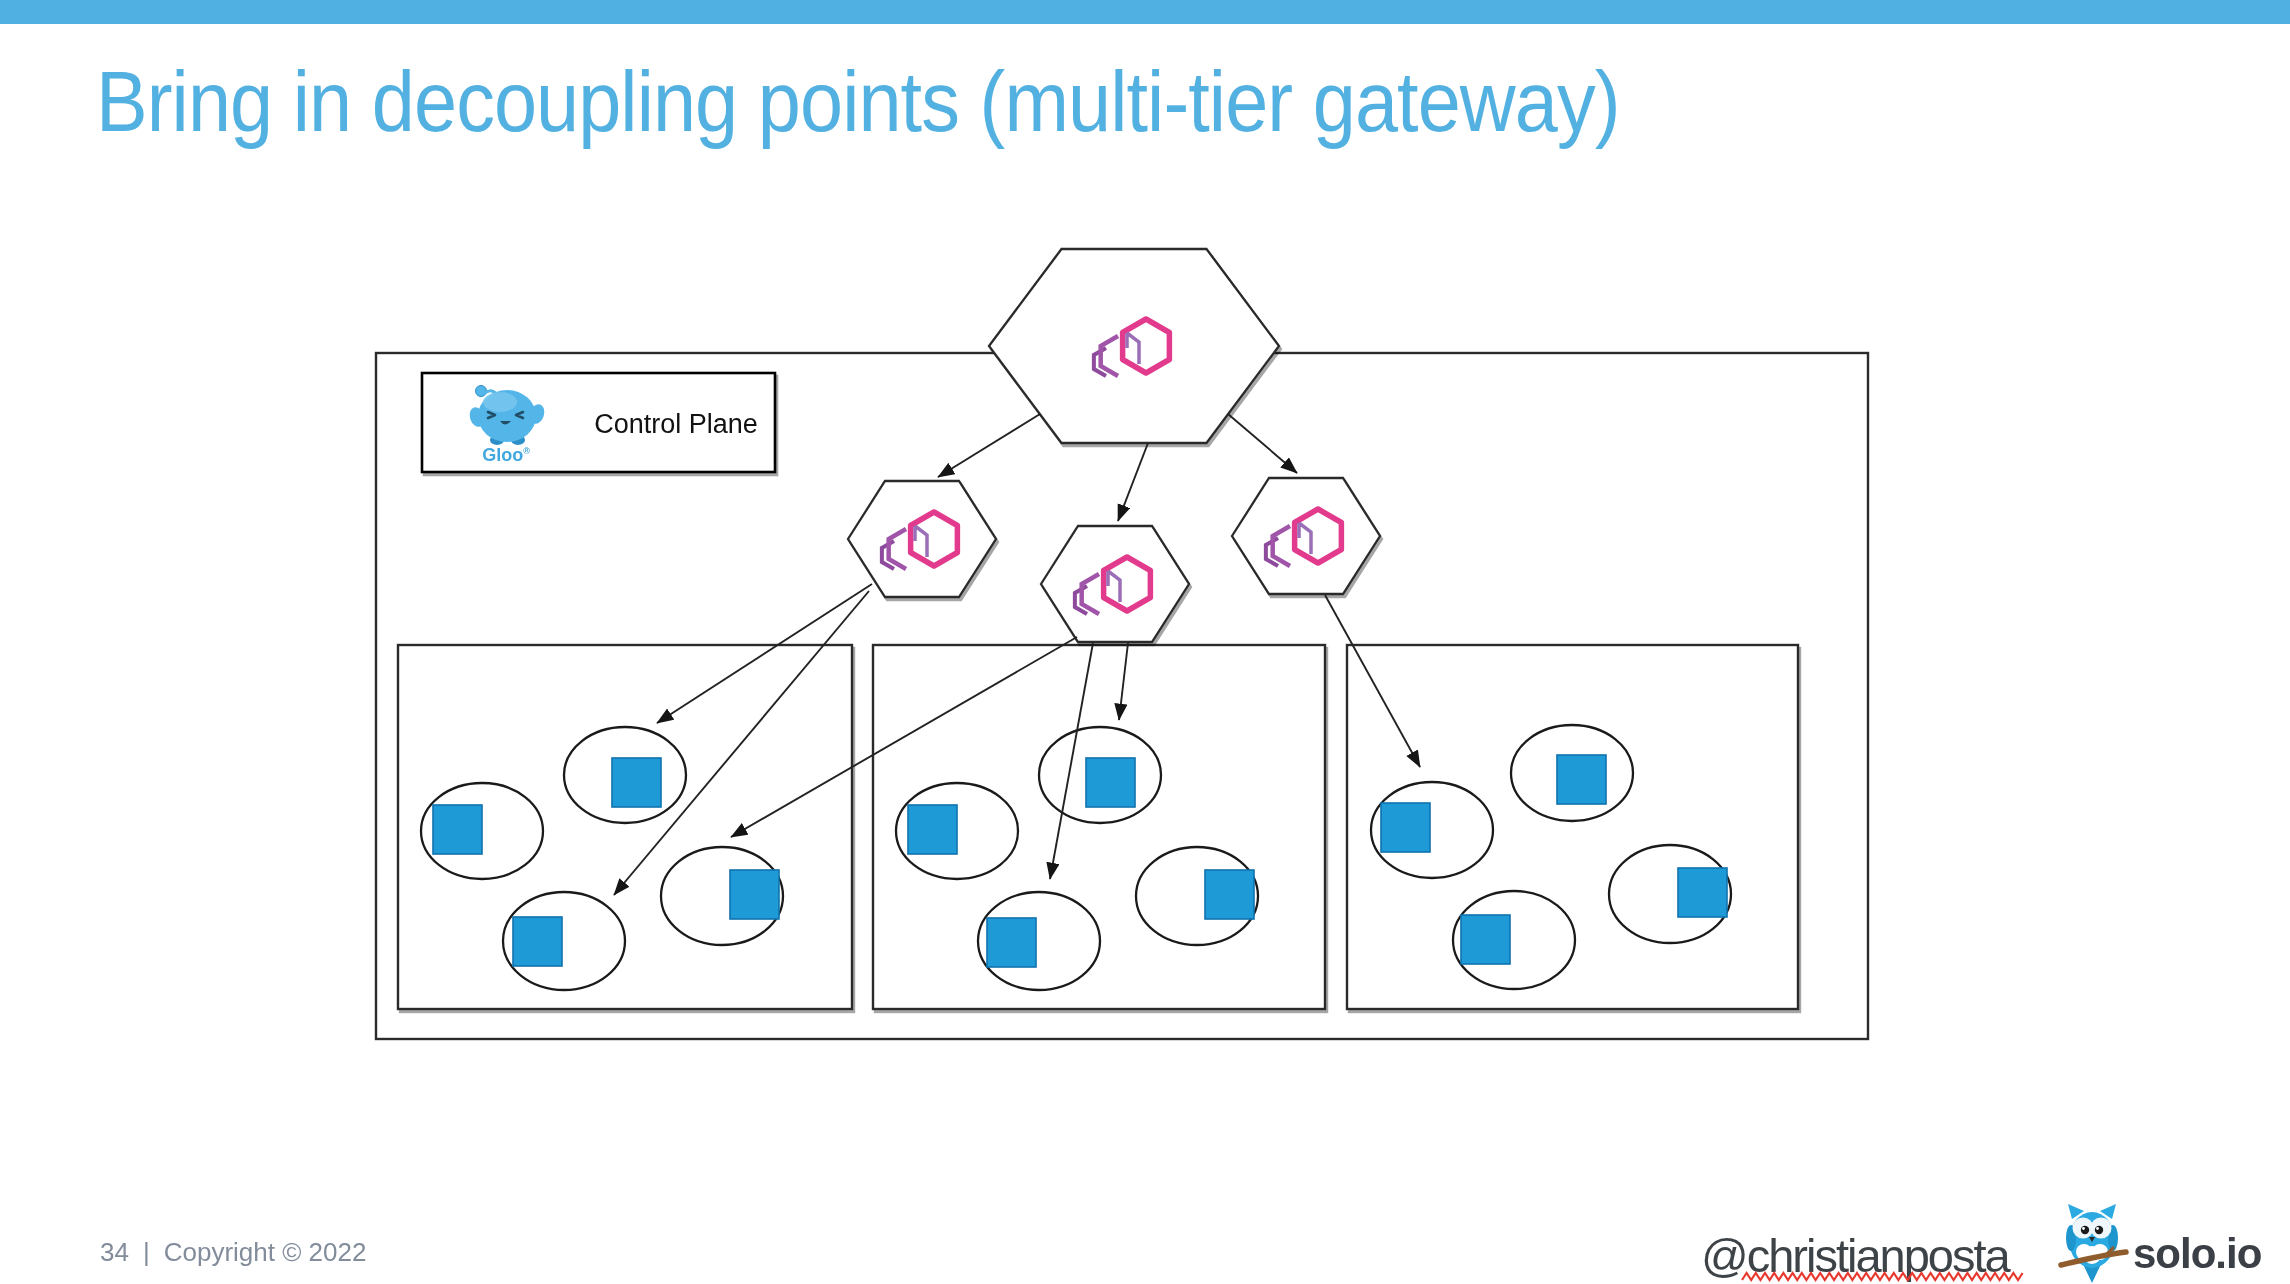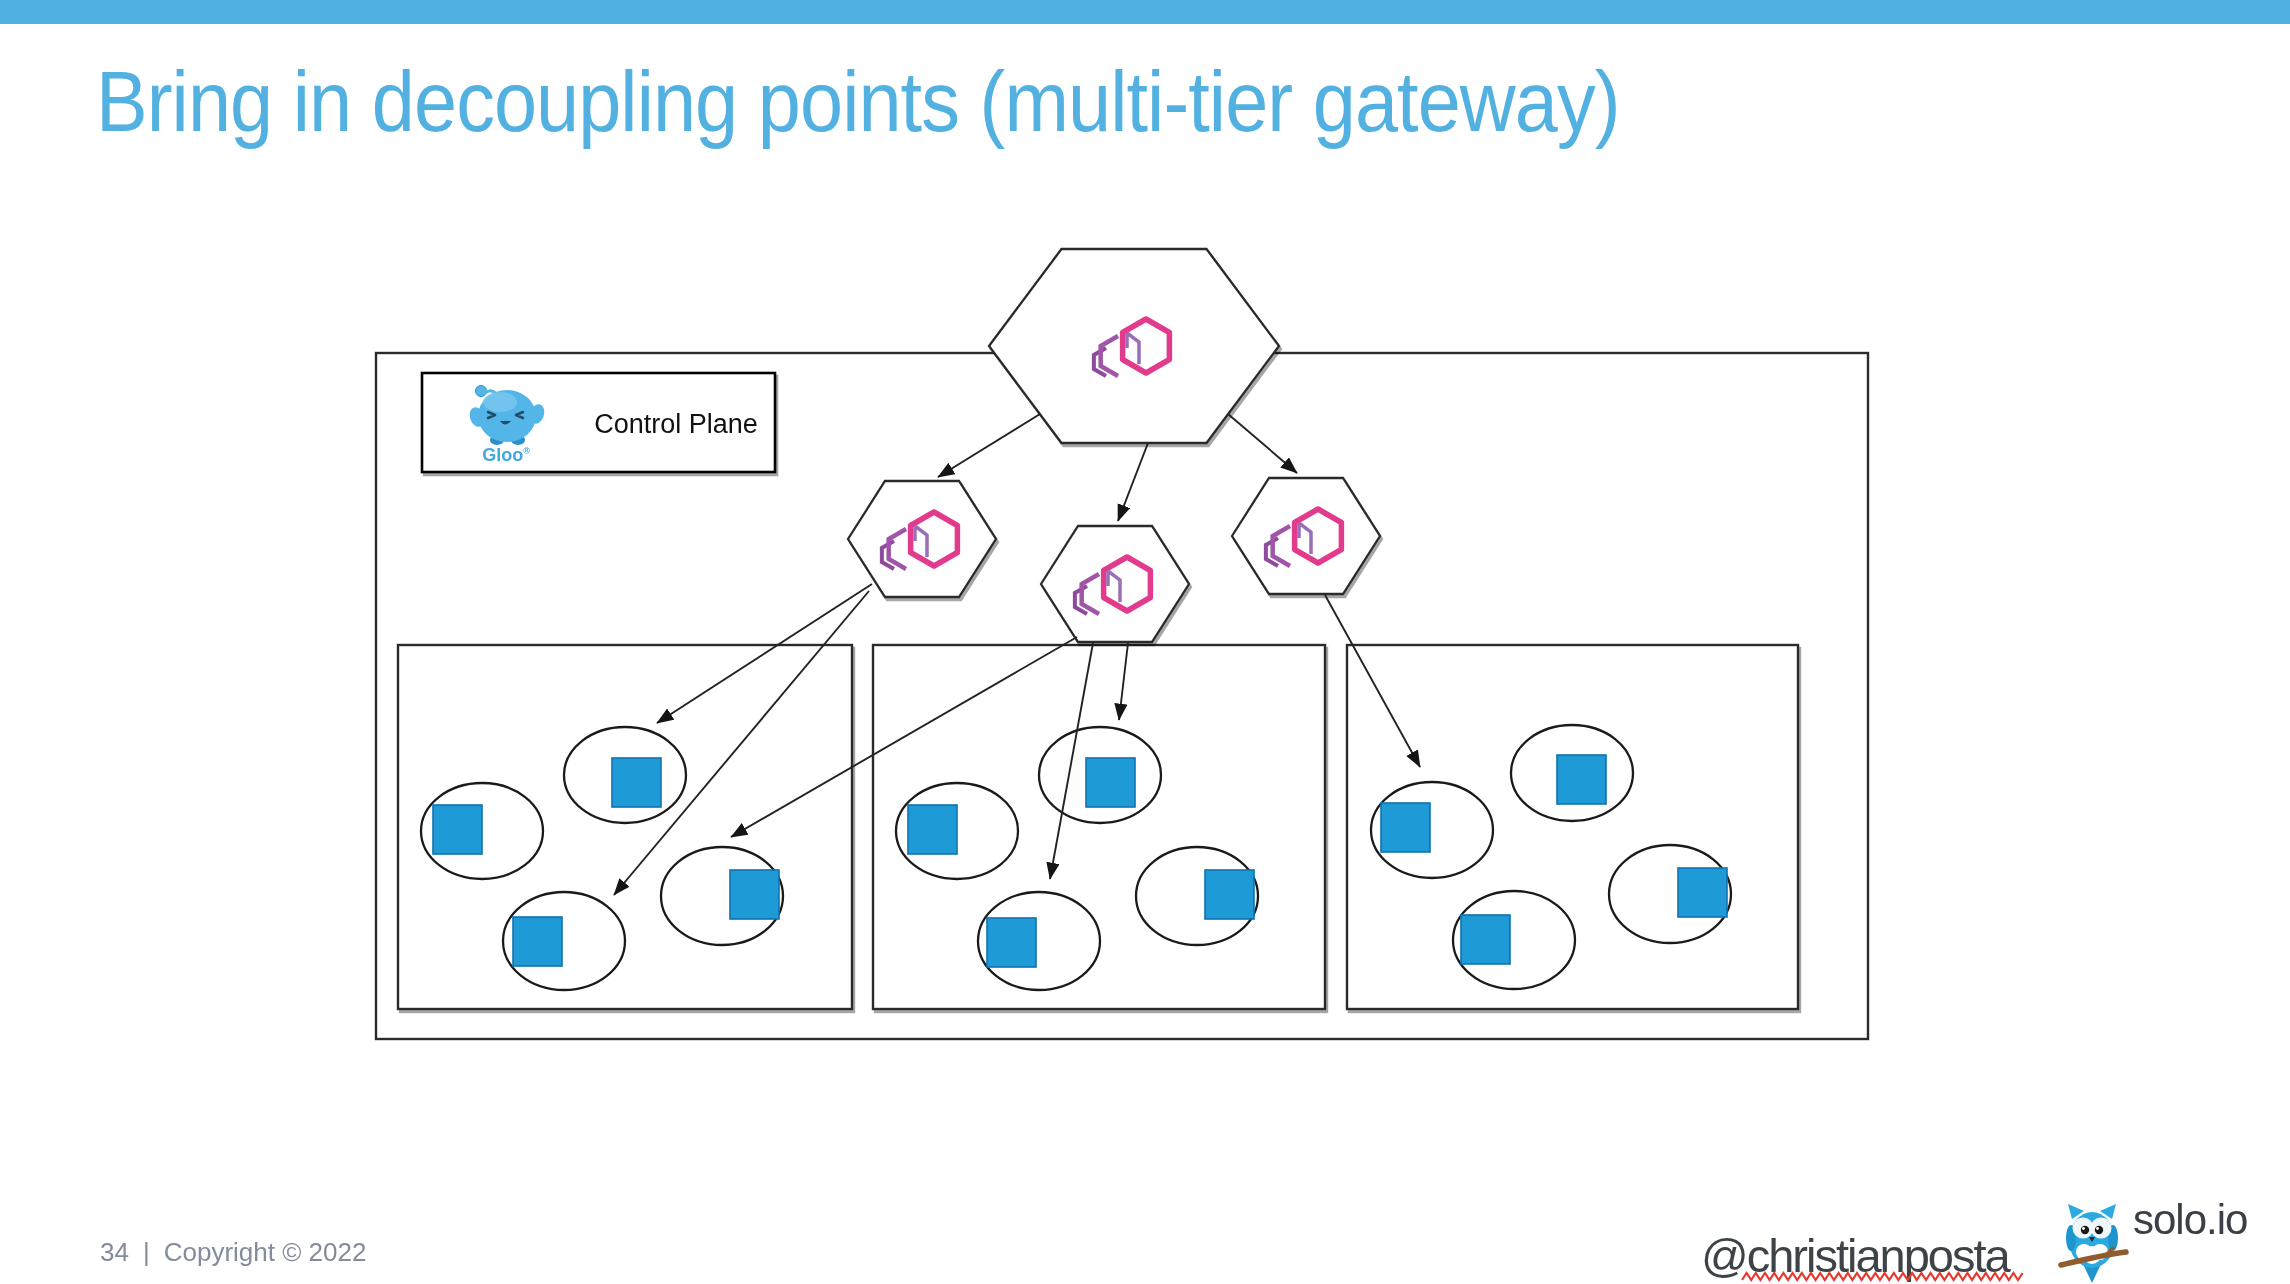--- a/index.html
+++ b/index.html
@@ -6,21 +6,21 @@
   #slide{position:relative;width:2290px;height:1284px;background:#fff;overflow:hidden;
          font-family:"Liberation Sans", sans-serif;}
   #topbar{position:absolute;left:0;top:0;width:100%;height:24px;}
   #title{position:absolute;left:96px;top:58px;font-size:86px;line-height:1;
          letter-spacing:-1px;transform:scaleX(0.90);transform-origin:left top;white-space:nowrap;}
   #diagram-svg{position:absolute;left:0;top:0;width:2290px;height:1284px;}
   #footer-left{position:absolute;left:64px;top:1237px;font-size:26px;display:flex;gap:14px;align-items:baseline;margin-left:36px;}
   #handle{position:absolute;left:1701px;top:1228px;font-size:47px;letter-spacing:-2px;white-space:nowrap;}
   #squiggle-svg{position:absolute;left:1740px;top:1270px;width:284px;height:14px;}
   #owl-svg{position:absolute;left:2056px;top:1196px;width:76px;height:88px;}
-  #brand{position:absolute;left:2133px;top:1196px;font-size:42px;font-weight:400;letter-spacing:-1px;}
+  #brand{position:absolute;left:2133px;top:1230px;font-size:42px;font-weight:700;letter-spacing:-1px;}
 </style>
 </head>
 <body>
 
 <div id="slide" style="background: rgb(255, 255, 255); text-align: right;">
   <div id="topbar" style="background: rgb(79, 176, 225);"></div>
 
   <div id="title" style="color: rgb(83, 177, 225);">Bring in decoupling points (multi-tier gateway)</div>
 
   <svg id="diagram-svg" viewBox="0 0 2290 1284" xmlns="http://www.w3.org/2000/svg">

